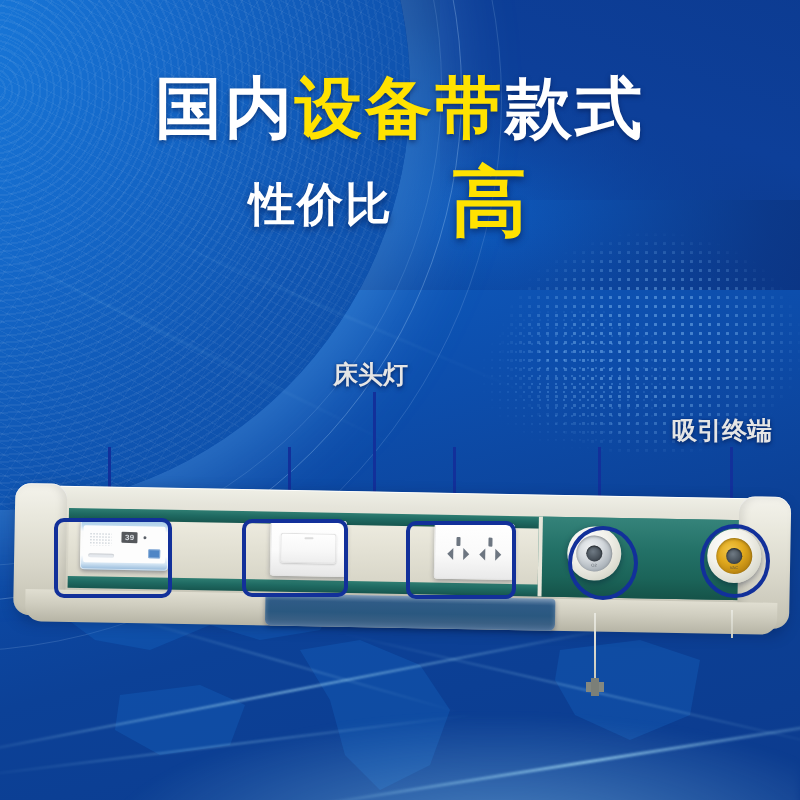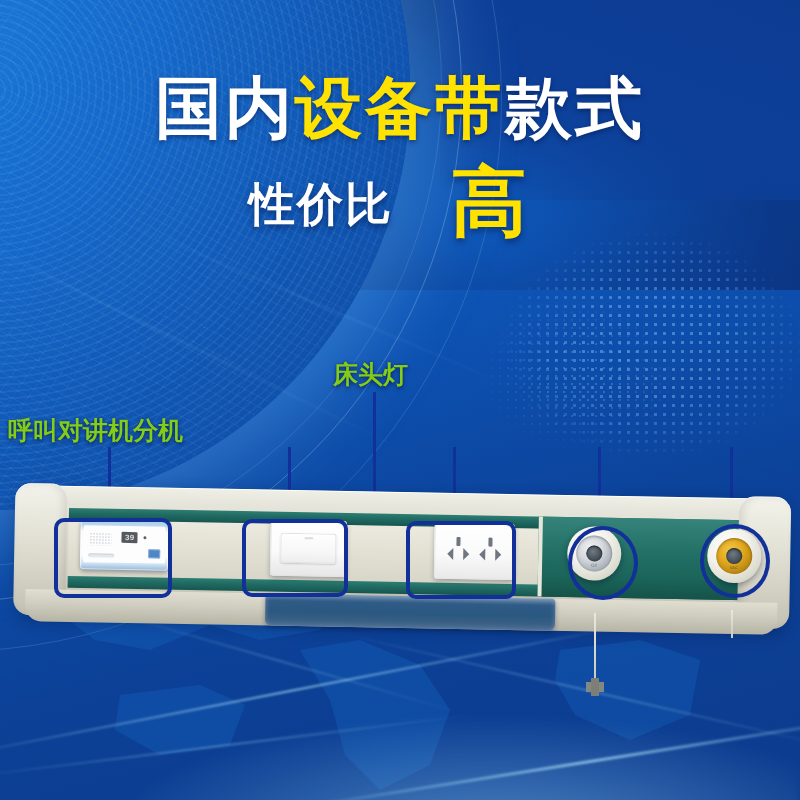--- a/index.html
+++ b/index.html
@@ -106,21 +106,21 @@
     text-shadow:0 3px 6px rgba(0,20,70,.6);
   }
   .hl-big{
     font-size:76px;font-weight:bold;color:#ffe200;letter-spacing:1px;
     margin-left:58px;vertical-align:-8px;
     text-shadow:0 3px 7px rgba(0,20,70,.6);
   }
 
   
   .label{
-    position:absolute;white-space:nowrap;color:#84cc16;font-weight:bold;
+    position:absolute;white-space:nowrap;color:#e5e5e5;font-weight:bold;
     font-size:25px;letter-spacing:0px;
     text-shadow:0 2px 4px rgba(0,25,80,.7), 0 0 2px rgba(0,30,90,.5);
   }
   
   .leader{position:absolute;background:#12309a;width:3px;}
 
   
   .panel-wrap{
     position:absolute;left:18px;top:492px;width:768px;height:150px;
     transform:rotate(1.05deg);
@@ -303,22 +303,22 @@
 
   <div class="headline">
     <div class="hl-line1">
       <span class="hl-w">国内</span><span class="hl-y">设备带</span><span class="hl-w">款式</span>
     </div>
     <div class="hl-line2">
       <span class="hl-sub">性价比</span><span class="hl-big">高</span>
     </div>
   </div>
 
-  <div class="label" style="left:8px;top:414px;">呼叫对讲机分机</div>
   <div class="label" style="left:333px;top:358px;">床头灯</div>
+  <div class="label" style="left:672px;top:414px;">吸引终端</div>
 
   <div class="leader" style="left:108px;top:447px;height:78px;"></div>
   <div class="leader" style="left:288px;top:447px;height:78px;"></div>
   <div class="leader" style="left:373px;top:392px;height:212px;"></div>
   <div class="leader" style="left:453px;top:447px;height:78px;"></div>
   <div class="leader" style="left:598px;top:447px;height:85px;"></div>
   <div class="leader" style="left:730px;top:447px;height:85px;"></div>
 
   <div class="panel-wrap">
 

